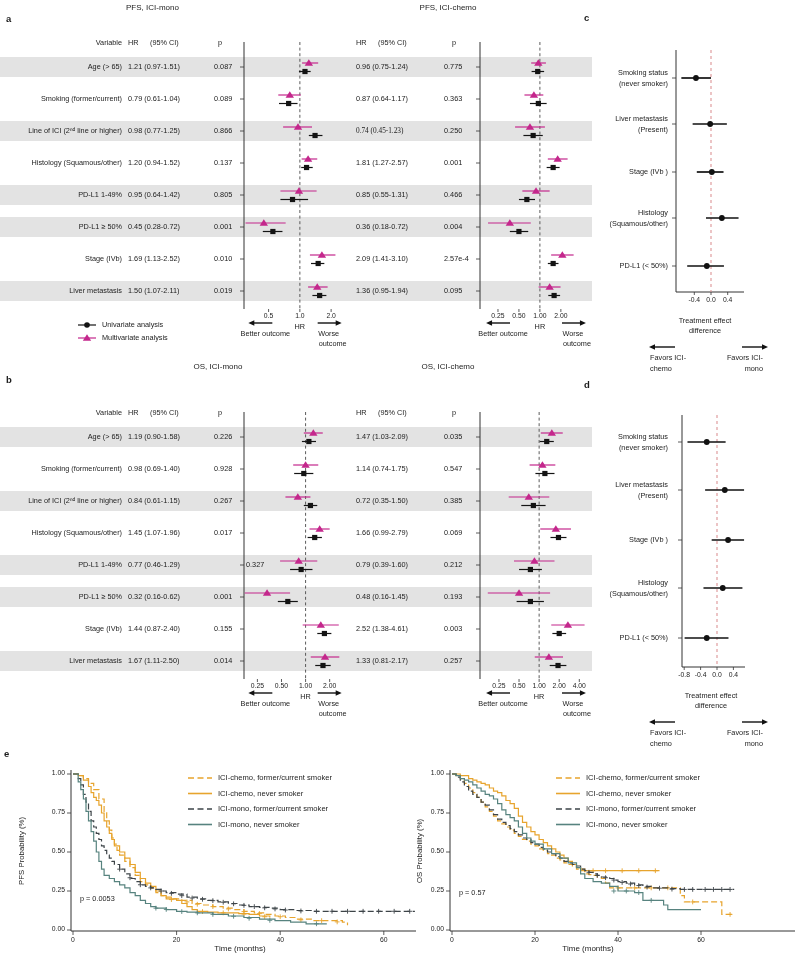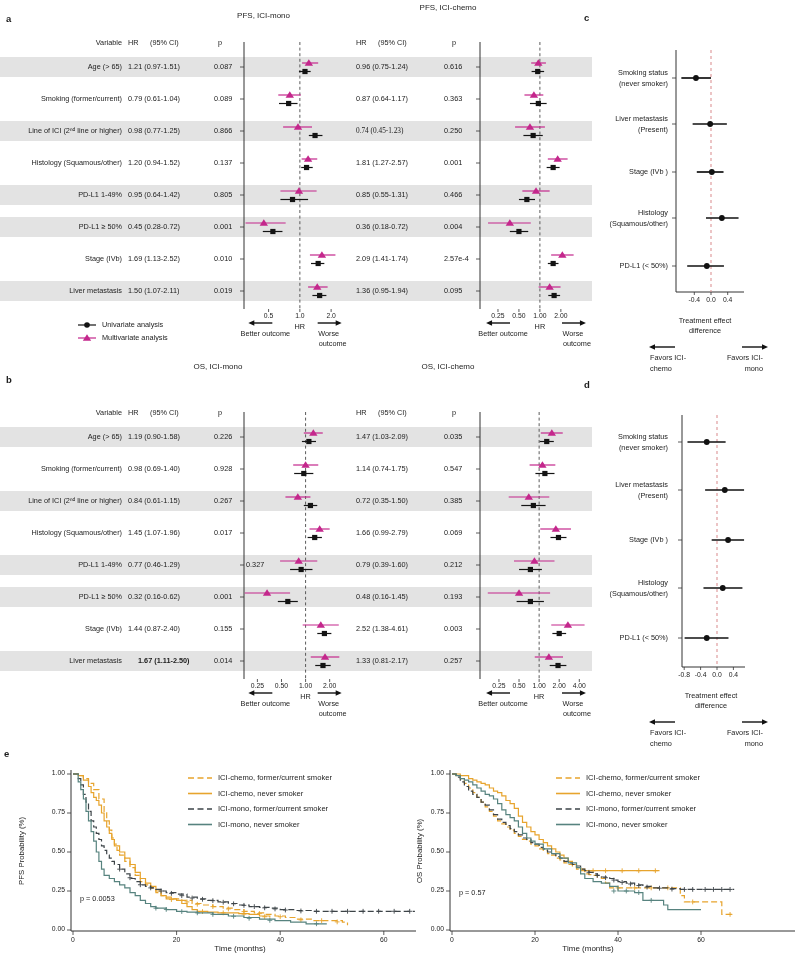--- a/index.html
+++ b/index.html
@@ -401,34 +401,34 @@
       <line x1="556" y1="778" x2="580" y2="778" stroke="#E7A42D" stroke-width="1.6" stroke-dasharray="6,3.5"></line>
       <line x1="556" y1="793.5" x2="580" y2="793.5" stroke="#E7A42D" stroke-width="1.6"></line>
       <line x1="556" y1="809" x2="580" y2="809" stroke="#3D4448" stroke-width="1.6" stroke-dasharray="6,3.5"></line>
       <line x1="556" y1="824.5" x2="580" y2="824.5" stroke="#57837F" stroke-width="1.6"></line>
     </svg>
   <div class="lbl plab" style="left:6px;top:13px">a</div>
   <div class="lbl plab" style="left:6px;top:374px">b</div>
   <div class="lbl plab" style="left:584px;top:12px">c</div>
   <div class="lbl plab" style="left:584px;top:379px">d</div>
   <div class="lbl plab" style="left:4px;top:748px">e</div>
-<div class="lbl t8" style="top: 3px; left: 120px; width: 170px; text-align: right; margin-top: 8px;">PFS, ICI-mono</div>
+<div class="lbl t8" style="top: 3px; left: 126px; width: 170px; text-align: left;">PFS, ICI-mono</div>
     <div class="lbl t8" style="top: 3px; left: 363px; width: 170px; text-align: center;">PFS, ICI-chemo</div>
     <div class="lbl" style="top: 38px; left: -48px; width: 170px; text-align: right;">Variable</div>
     <div class="lbl" style="top: 38px; left: 128px;">HR</div>
     <div class="lbl" style="top: 38px; left: 150px;">(95% CI)</div>
     <div class="lbl" style="top: 38px; left: 218px;">p</div>
     <div class="lbl" style="top: 38px; left: 356px;">HR</div>
     <div class="lbl" style="top: 38px; left: 378px;">(95% CI)</div>
     <div class="lbl" style="top: 38px; left: 452px;">p</div>
     <div class="lbl" style="top: 62px; left: -48px; width: 170px; text-align: right;">Age (&gt; 65)</div>
     <div class="lbl" style="top: 62px; left: 128px;">1.21 (0.97-1.51)</div>
     <div class="lbl" style="top: 62px; left: 214px;">0.087</div>
     <div class="lbl" style="top: 62px; left: 356px;">0.96 (0.75-1.24)</div>
-    <div class="lbl" style="top: 62px; left: 444px;">0.616</div>
+    <div class="lbl" style="top: 62px; left: 444px;">0.775</div>
     <div class="lbl" style="top: 94px; left: -48px; width: 170px; text-align: right;">Smoking (former/current)</div>
     <div class="lbl" style="top: 94px; left: 128px;">0.79 (0.61-1.04)</div>
     <div class="lbl" style="top: 94px; left: 214px;">0.089</div>
     <div class="lbl" style="top: 94px; left: 356px;">0.87 (0.64-1.17)</div>
     <div class="lbl" style="top: 94px; left: 444px;">0.363</div>
     <div class="lbl" style="top: 126px; left: -48px; width: 170px; text-align: right;">Line of ICI (2ⁿᵈ line or higher)</div>
     <div class="lbl" style="top: 126px; left: 128px;">0.98 (0.77-1.25)</div>
     <div class="lbl" style="top: 126px; left: 214px;">0.866</div>
     <div class="lbl" style="top: 126px; left: 356px; font-family: Liberation Serif, serif;">0.74 (0.45-1.23)</div>
     <div class="lbl" style="top: 126px; left: 444px;">0.250</div>
@@ -443,21 +443,21 @@
     <div class="lbl" style="top: 190px; left: 356px;">0.85 (0.55-1.31)</div>
     <div class="lbl" style="top: 190px; left: 444px;">0.466</div>
     <div class="lbl" style="top: 222px; left: -48px; width: 170px; text-align: right;">PD-L1 ≥ 50%</div>
     <div class="lbl" style="top: 222px; left: 128px;">0.45 (0.28-0.72)</div>
     <div class="lbl" style="top: 222px; left: 214px;">0.001</div>
     <div class="lbl" style="top: 222px; left: 356px;">0.36 (0.18-0.72)</div>
     <div class="lbl" style="top: 222px; left: 444px;">0.004</div>
     <div class="lbl" style="top: 254px; left: -48px; width: 170px; text-align: right;">Stage (IVb)</div>
     <div class="lbl" style="top: 254px; left: 128px;">1.69 (1.13-2.52)</div>
     <div class="lbl" style="top: 254px; left: 214px;">0.010</div>
-    <div class="lbl" style="top: 254px; left: 356px;">2.09 (1.41-1.74)</div>
+    <div class="lbl" style="top: 254px; left: 356px;">2.09 (1.41-3.10)</div>
     <div class="lbl" style="top: 254px; left: 444px;">2.57e-4</div>
     <div class="lbl" style="top: 286px; left: -48px; width: 170px; text-align: right;">Liver metastasis</div>
     <div class="lbl" style="top: 286px; left: 128px;">1.50 (1.07-2.11)</div>
     <div class="lbl" style="top: 286px; left: 214px;">0.019</div>
     <div class="lbl" style="top: 286px; left: 356px;">1.36 (0.95-1.94)</div>
     <div class="lbl" style="top: 286px; left: 444px;">0.095</div>
     <div class="lbl t7" style="top: 312px; left: 183.581px; width: 170px; text-align: center;">0.5</div>
     <div class="lbl t7" style="top: 312px; left: 214.861px; width: 170px; text-align: center;">1.0</div>
     <div class="lbl t7" style="top: 312px; left: 246.14px; width: 170px; text-align: center;">2.0</div>
     <div class="lbl t75" style="top: 322px; left: 214.861px; width: 170px; text-align: center;">HR</div>
@@ -512,21 +512,21 @@
     <div class="lbl" style="top: 592px; left: 128px;">0.32 (0.16-0.62)</div>
     <div class="lbl" style="top: 592px; left: 214px;">0.001</div>
     <div class="lbl" style="top: 592px; left: 356px;">0.48 (0.16-1.45)</div>
     <div class="lbl" style="top: 592px; left: 444px;">0.193</div>
     <div class="lbl" style="top: 624px; left: -48px; width: 170px; text-align: right;">Stage (IVb)</div>
     <div class="lbl" style="top: 624px; left: 128px;">1.44 (0.87-2.40)</div>
     <div class="lbl" style="top: 624px; left: 214px;">0.155</div>
     <div class="lbl" style="top: 624px; left: 356px;">2.52 (1.38-4.61)</div>
     <div class="lbl" style="top: 624px; left: 444px;">0.003</div>
     <div class="lbl" style="top: 656px; left: -48px; width: 170px; text-align: right;">Liver metastasis</div>
-    <div class="lbl" style="top: 656px; left: 138px; font-weight: bold;">1.67 (1.11-2.50)</div>
+    <div class="lbl" style="top: 656px; left: 128px;">1.67 (1.11-2.50)</div>
     <div class="lbl" style="top: 656px; left: 214px;">0.014</div>
     <div class="lbl" style="top: 656px; left: 356px;">1.33 (0.81-2.17)</div>
     <div class="lbl" style="top: 656px; left: 444px;">0.257</div>
     <div class="lbl t7" style="top: 682px; left: 172.402px; width: 170px; text-align: center;">0.25</div>
     <div class="lbl t7" style="top: 682px; left: 196.49px; width: 170px; text-align: center;">0.50</div>
     <div class="lbl t7" style="top: 682px; left: 220.579px; width: 170px; text-align: center;">1.00</div>
     <div class="lbl t7" style="top: 682px; left: 244.667px; width: 170px; text-align: center;">2.00</div>
     <div class="lbl t75" style="top: 692px; left: 220.579px; width: 170px; text-align: center;">HR</div>
     <div class="lbl t75" style="top: 699px; left: 180.34px; width: 170px; text-align: center;">Better outcome</div>
     <div class="lbl t75" style="top: 699px; left: 243.66px; width: 170px; text-align: center;">Worse</div>

